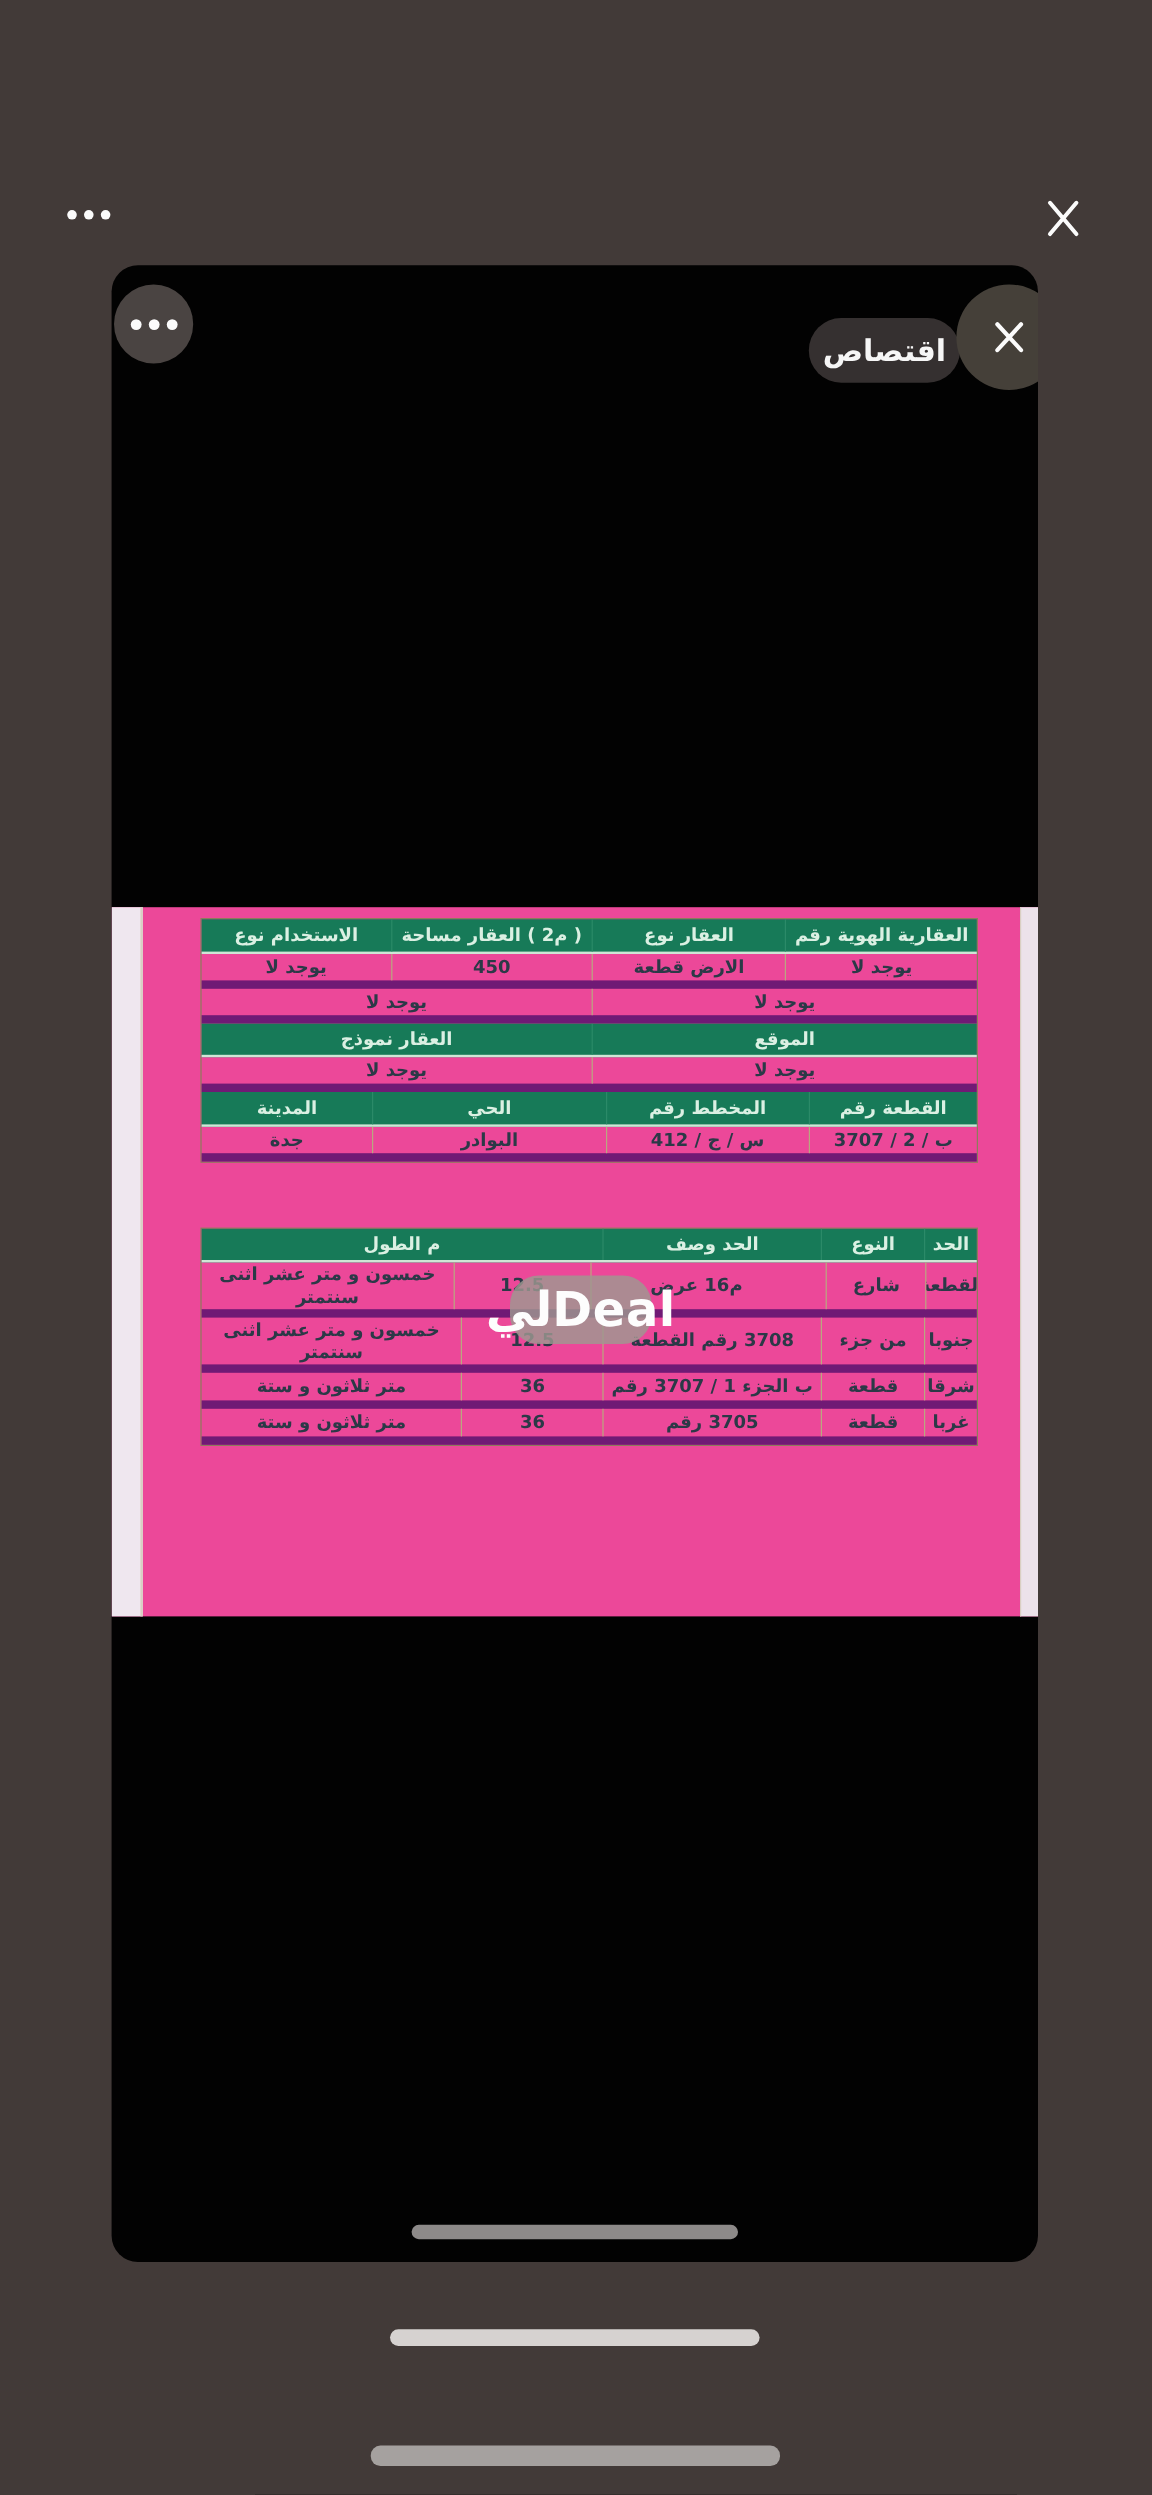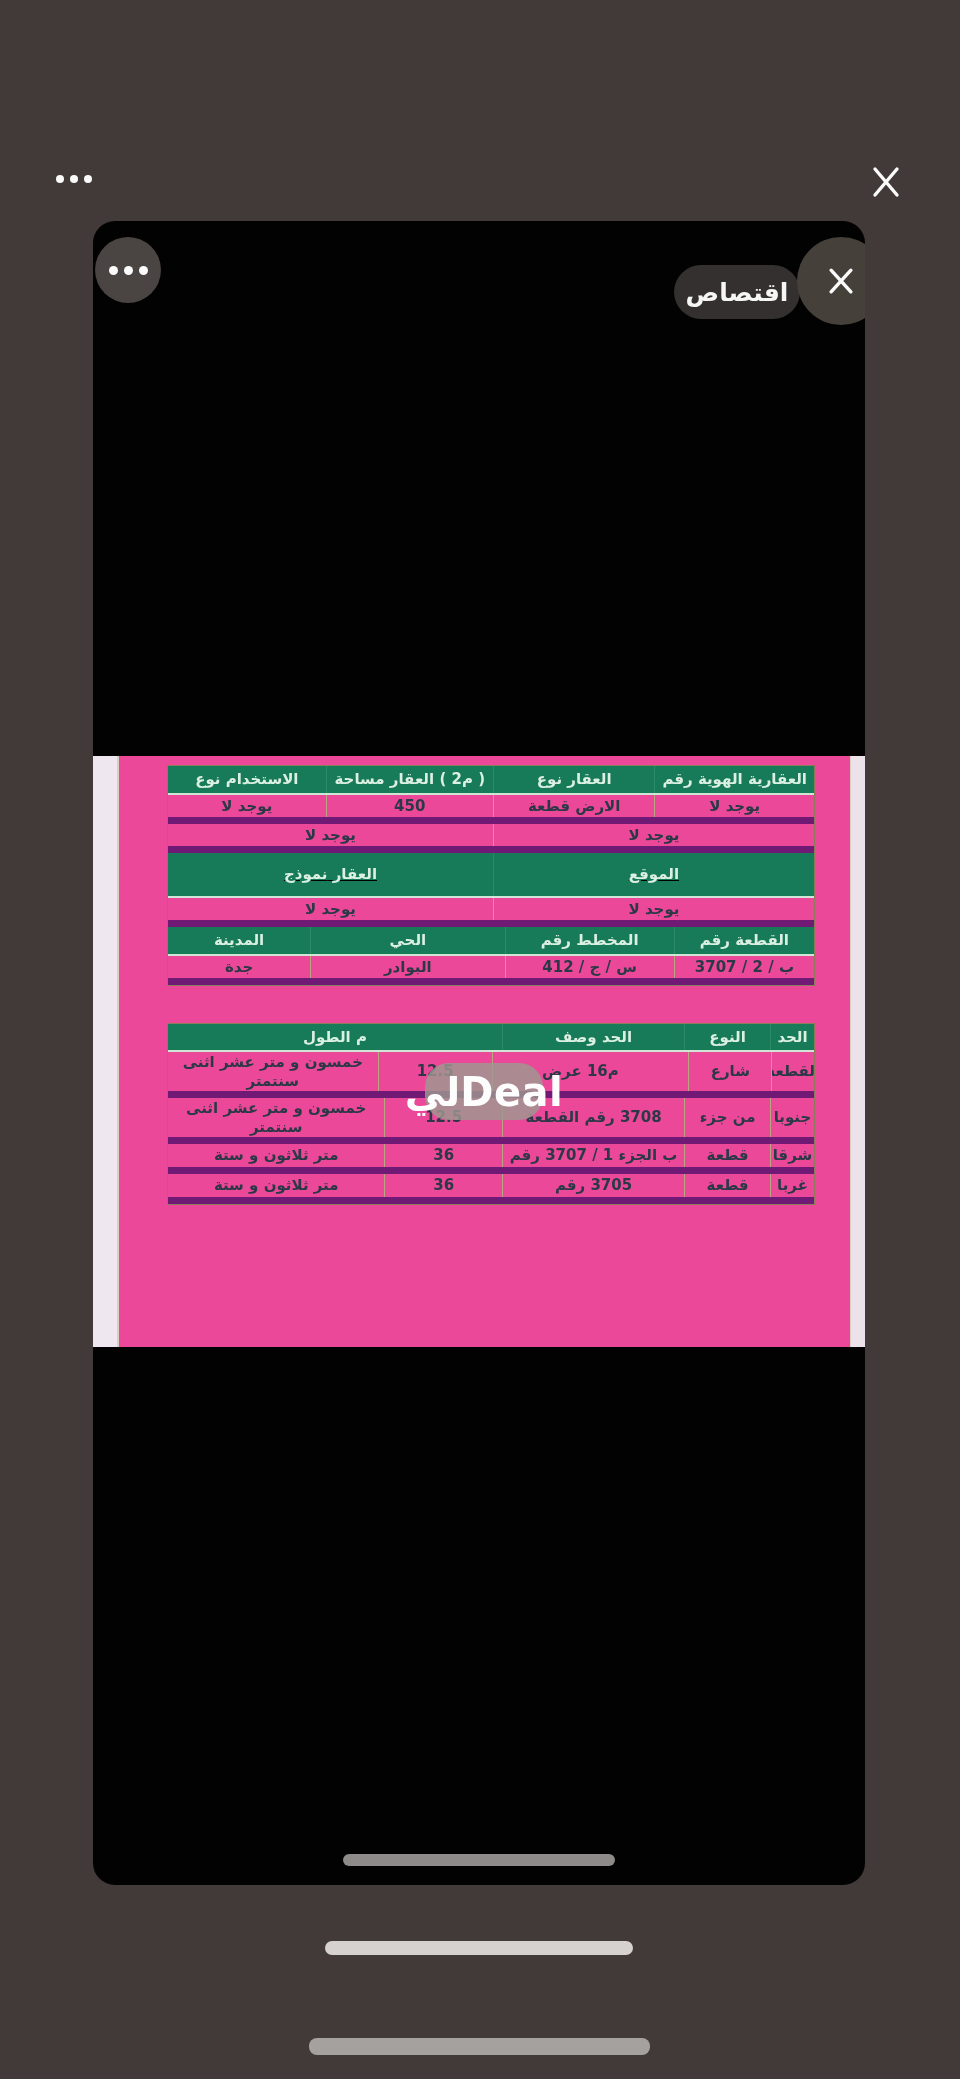--- a/index.html
+++ b/index.html
@@ -102,21 +102,21 @@
           </div>
         </div>
         <div class="row value" style="height: 29px;">
           <div class="cell" style="width: 50.3%;">
             <div><span class="tk" dir="ltr">لا</span> <span class="tk" dir="ltr">يوجد</span></div>
           </div>
           <div class="cell" style="width: 49.7%;">
             <div><span class="tk" dir="ltr">لا</span> <span class="tk" dir="ltr">يوجد</span></div>
           </div>
         </div>
-        <div class="row header" style="height: 45px; text-decoration: underline;">
+        <div class="row header" style="height: 28px;">
           <div class="cell" style="width: 50.3%;">
             <div><span class="tk" dir="ltr">نموذج</span> <span class="tk" dir="ltr">العقار</span></div>
           </div>
           <div class="cell" style="width: 49.7%;">
             <div><span class="tk" dir="ltr">الموقع</span></div>
           </div>
         </div>
         <div class="row value" style="height: 29px;">
           <div class="cell" style="width: 50.3%;">
             <div><span class="tk" dir="ltr">لا</span> <span class="tk" dir="ltr">يوجد</span></div>

